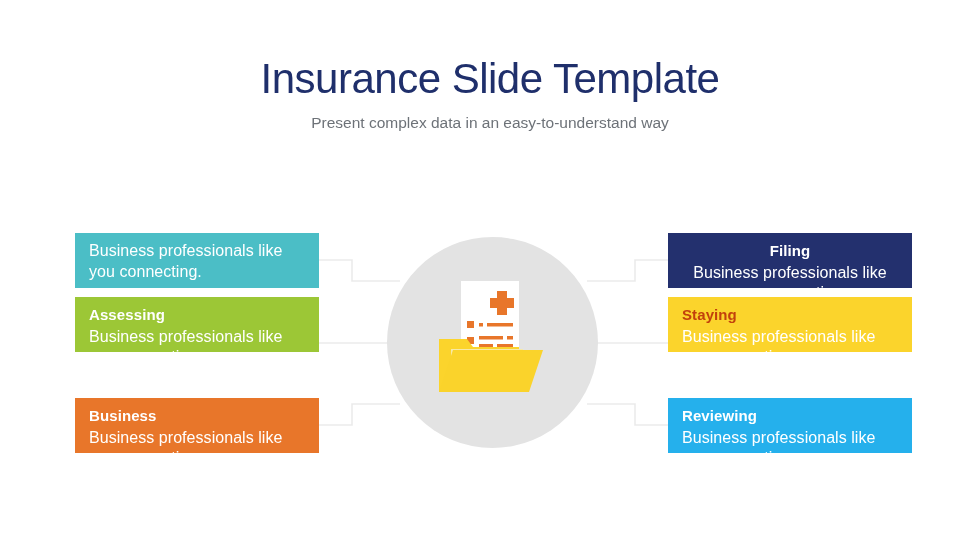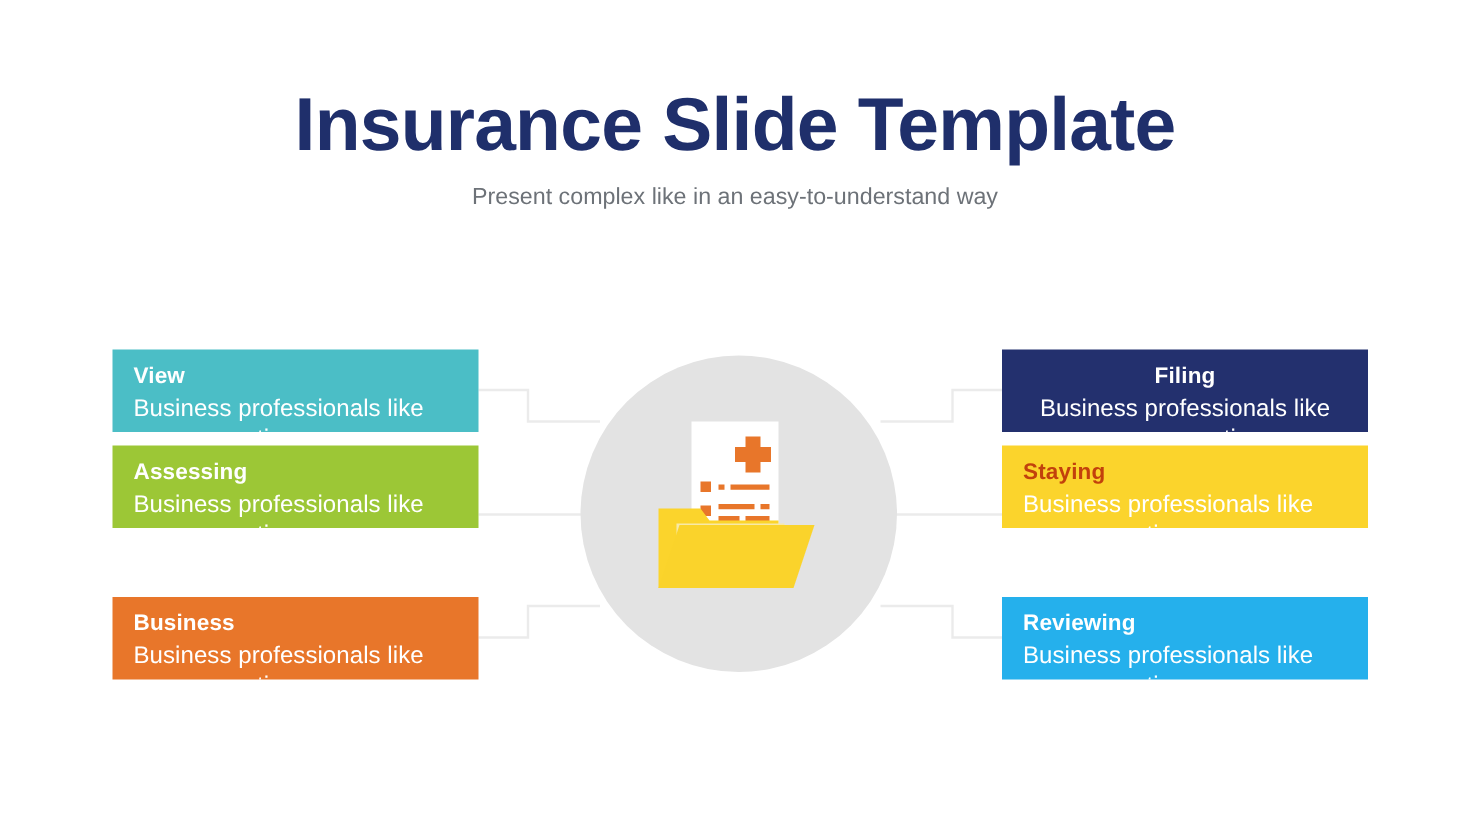--- a/index.html
+++ b/index.html
@@ -17,22 +17,22 @@
 
   
   .header {
     position: absolute;
     top: 55px;
     left: 0;
     width: 980px;
     text-align: center;
   }
   .slide-title {
-    font-size: 50px;
-    font-weight: bold;
+    font-size: 42px;
+    font-weight: normal;
     color: #1f2f6b;
     letter-spacing: -0.5px;
     line-height: 1.12;
     margin: 0;
   }
   .slide-subtitle {
     font-size: 15.5px;
     color: #6d7278;
     margin: 12px 0 0 0;
     line-height: 1.2;
@@ -100,21 +100,21 @@
     line-height: 1.3;
     margin: 0;
     letter-spacing: 0.05px;
   }
 </style>
 </head>
 <body>
 
 <div class="header">
   <h1 class="slide-title">Insurance Slide Template</h1>
-  <p class="slide-subtitle">Present complex like in an easy-to-understand way</p>
+  <p class="slide-subtitle">Present complex data in an easy-to-understand way</p>
 </div>
 
 <div class="diagram">
 
   <svg class="connectors" viewBox="0 0 980 551" width="980" height="551" aria-hidden="true">
     <g fill="none" stroke="#ebebeb" stroke-width="1.6">
 
       <path d="M319,260 L352,260 L352,281 L400,281"></path>
 
       <path d="M319,343 L391,343"></path>
@@ -148,21 +148,20 @@
     <rect x="68" y="67" width="16" height="3.5" fill="#e8762a"></rect>
 
     <path d="M10,62 h28 l6,8 h46 v45 h-80 z" fill="#fbd42c"></path>
 
     <path d="M22,72 h72 v30 h-72 z" fill="#f7e9a8"></path>
 
     <path d="M10,115 l14,-42 h90 l-14,42 z" fill="#fad32b"></path>
   </svg>
 
   <div class="card card-left row-1" style="background:#4bbec6;">
-    <p class="card-title" style="color:#ffffff;">View</p>
     <p class="card-desc" style="color:#ffffff;">Business professionals like you connecting.</p>
   </div>
 
   <div class="card card-left row-2" style="background:#9cc736;">
     <p class="card-title" style="color:#ffffff;">Assessing</p>
     <p class="card-desc" style="color:#ffffff;">Business professionals like you connecting.</p>
   </div>
 
   <div class="card card-left row-3" style="background:#e8762a;">
     <p class="card-title" style="color:#ffffff;">Business</p>

